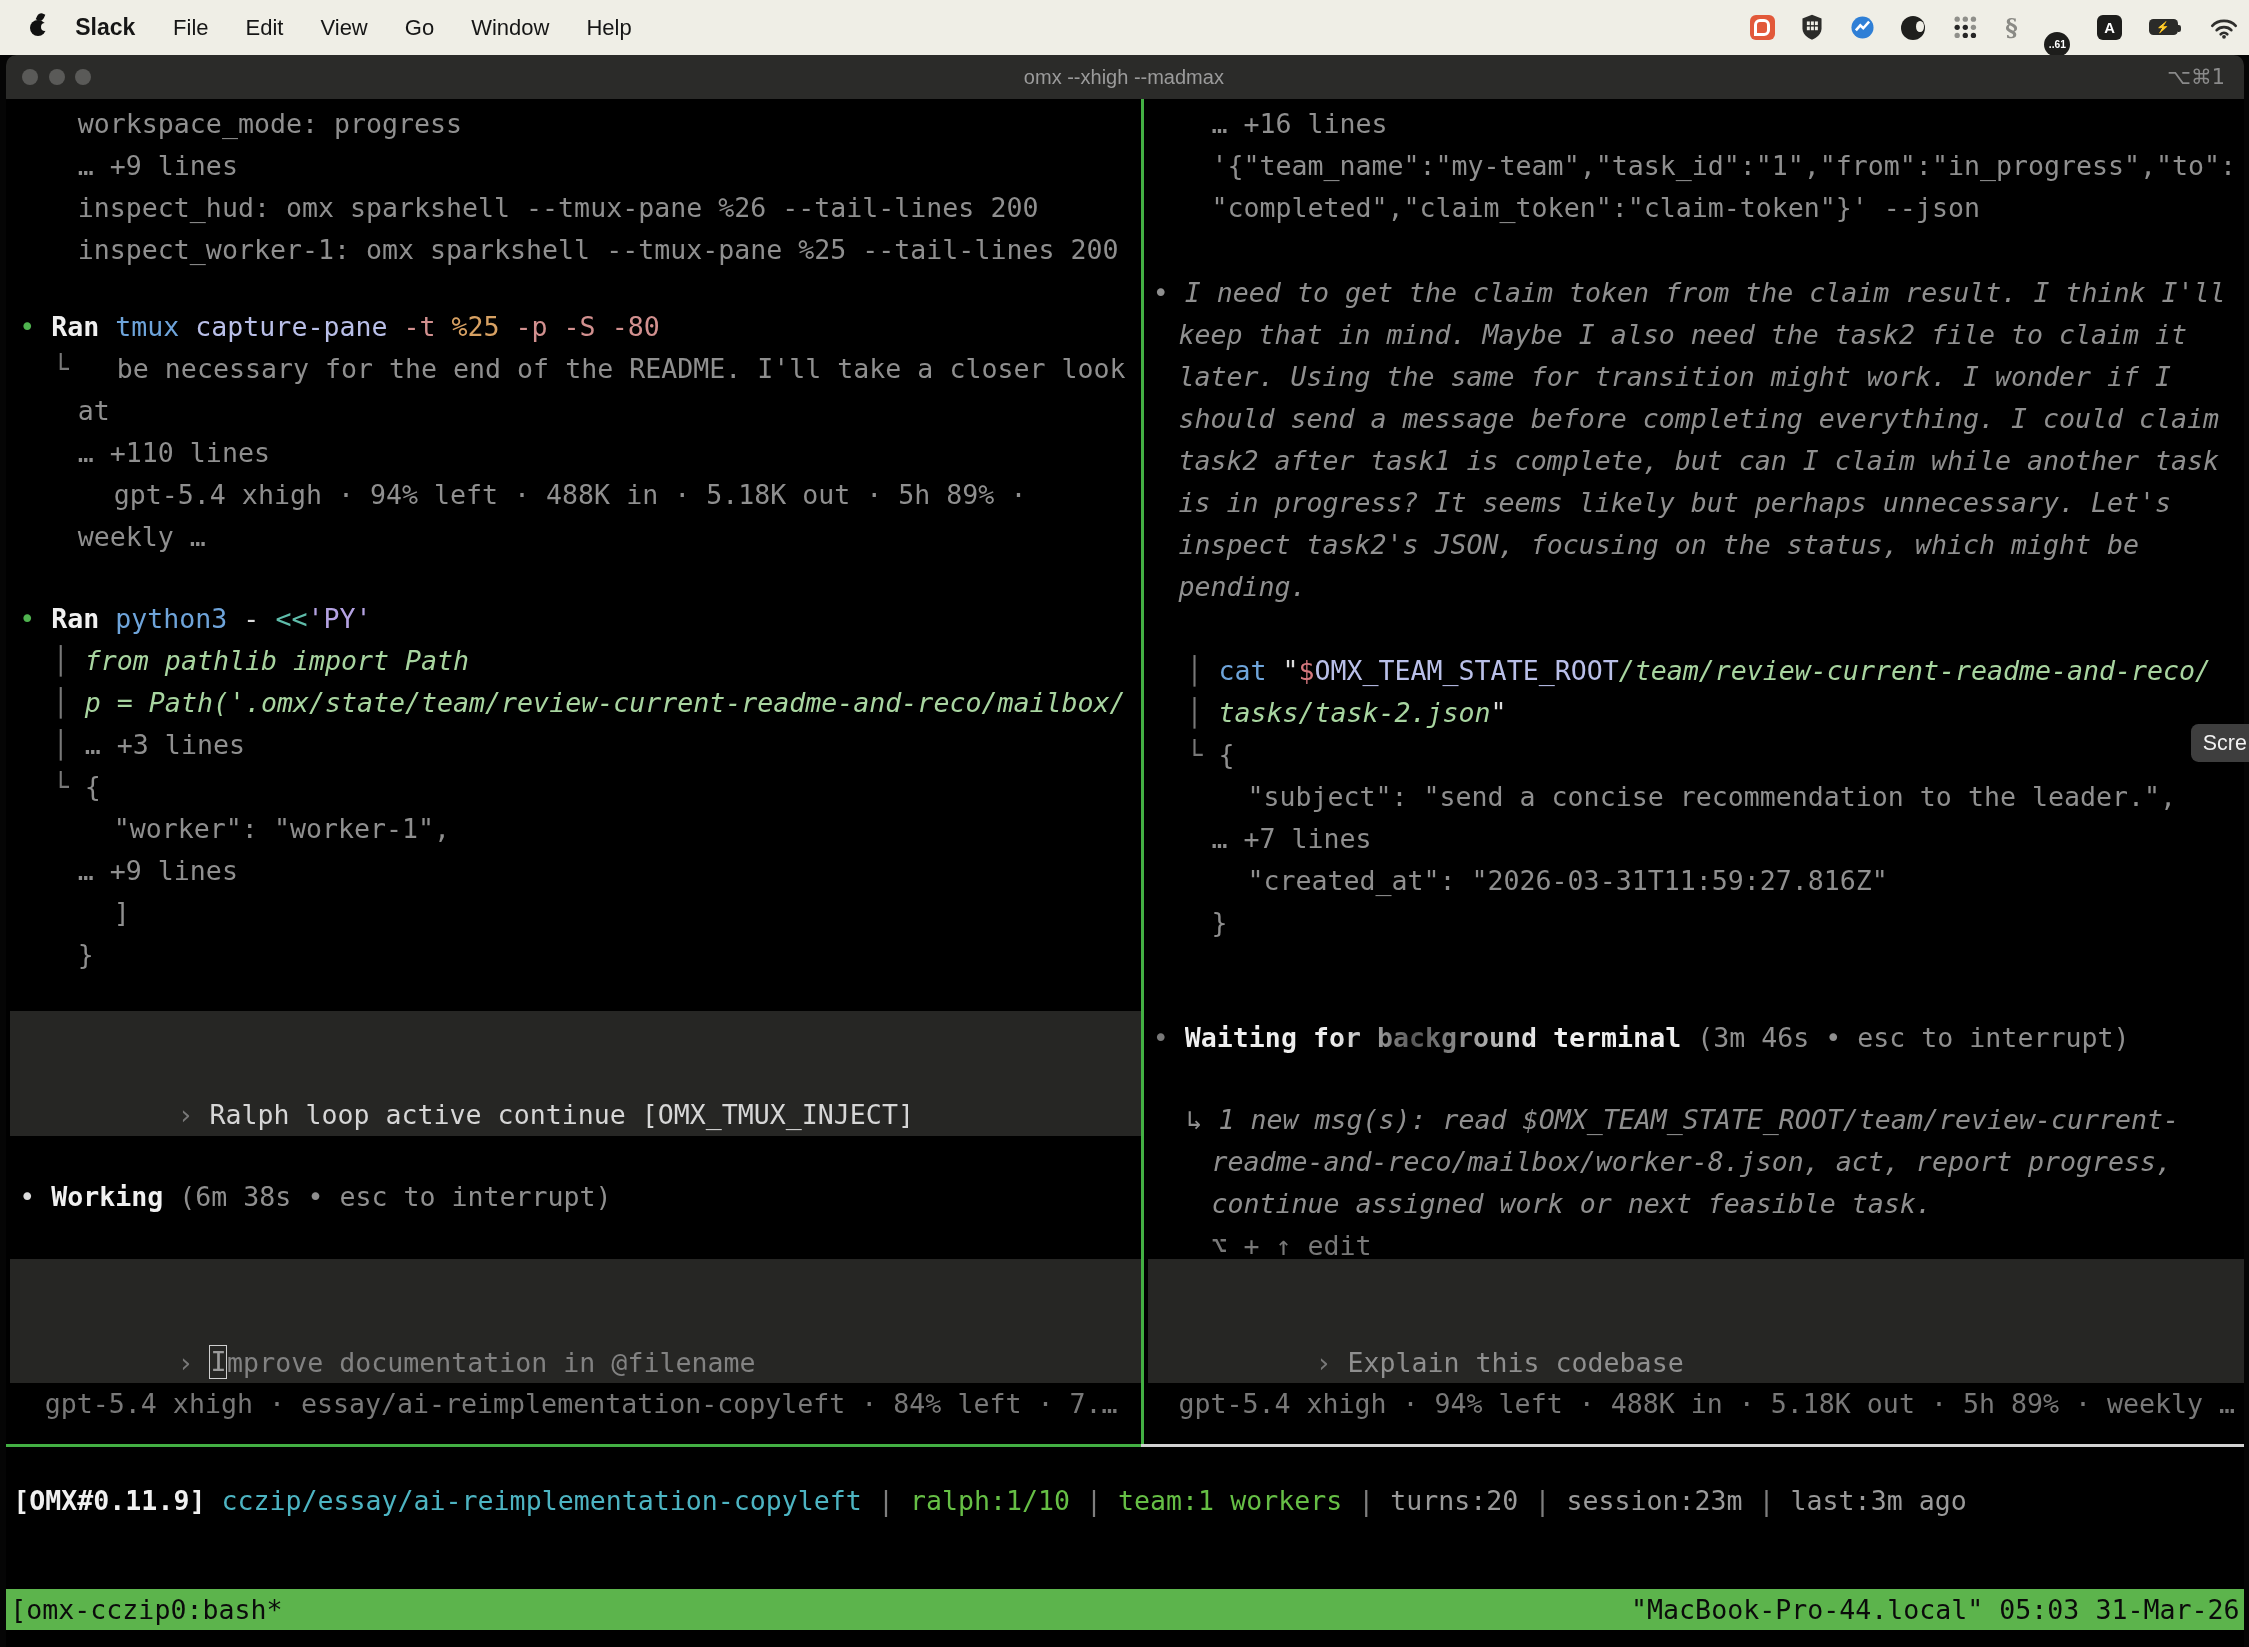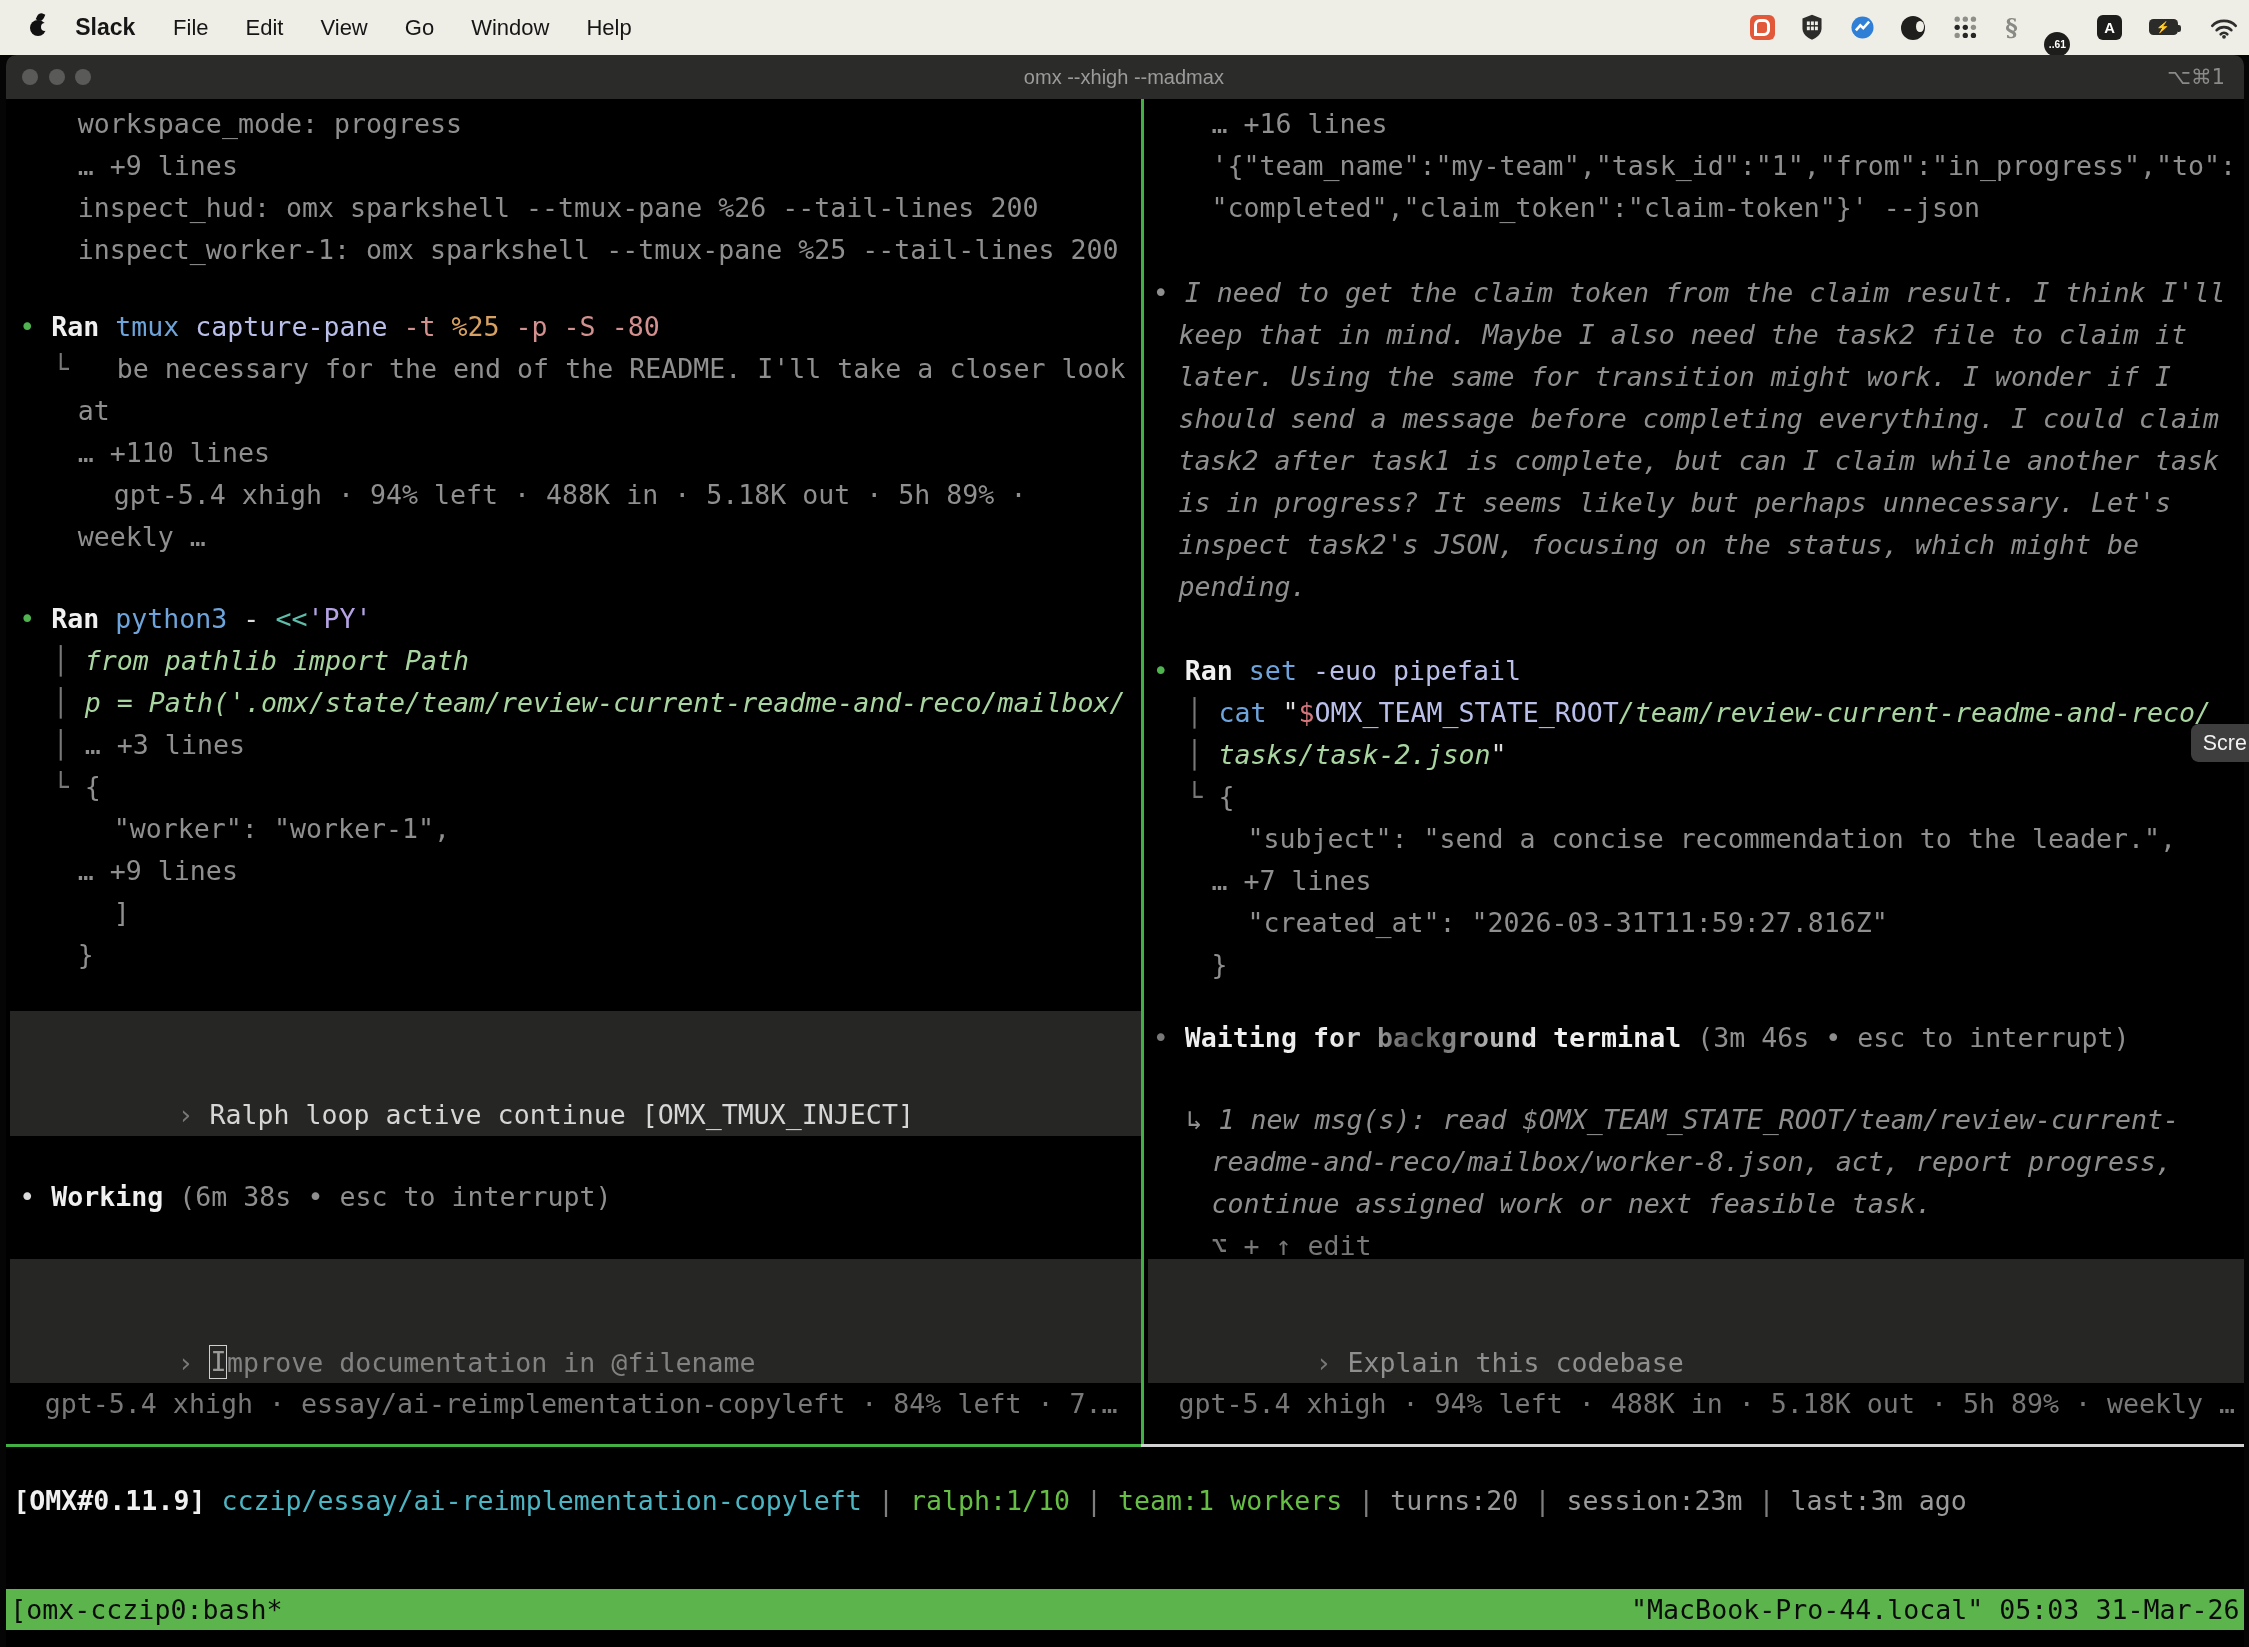--- a/index.html
+++ b/index.html
@@ -226,21 +226,20 @@
           <div class="tl ind0"><span class="c-gray">• </span><span class="c-it">I need to get the claim token from the claim result. I think I'll</span></div>
           <div class="tl ind4"><span class="c-it">keep that in mind. Maybe I also need the task2 file to claim it</span></div>
           <div class="tl ind4"><span class="c-it">later. Using the same for transition might work. I wonder if I</span></div>
           <div class="tl ind4"><span class="c-it">should send a message before completing everything. I could claim</span></div>
           <div class="tl ind4"><span class="c-it">task2 after task1 is complete, but can I claim while another task</span></div>
           <div class="tl ind4"><span class="c-it">is in progress? It seems likely but perhaps unnecessary. Let's</span></div>
           <div class="tl ind4"><span class="c-it">inspect task2's JSON, focusing on the status, which might be</span></div>
           <div class="tl ind4"><span class="c-it">pending.</span></div>
         </div>
       <div class="tblock" style="top:551px">
-          <div class="tl ind0"><span class="c-green">• </span><span class="c-whiteb">Ran </span><span class="c-blue">set </span><span class="c-peri">-euo pipefail</span></div>
           <div class="tl ind1"><span class="c-dim">│ </span><span class="c-blue">cat </span><span class="c-white">"</span><span class="c-pinkred">$</span><span class="c-peri">OMX_TEAM_STATE_ROOT</span><span class="c-code">/team/review-current-readme-and-reco/</span></div>
           <div class="tl ind1"><span class="c-dim">│ </span><span class="c-code">tasks/task-2.json</span><span class="c-white">"</span></div>
           <div class="tl ind1"><span class="c-dim">└ </span><span class="c-gray">{</span></div>
           <div class="tl ind3"><span class="c-gray">"subject": "send a concise recommendation to the leader.",</span></div>
           <div class="tl ind2"><span class="c-gray">… +7 lines</span></div>
           <div class="tl ind3"><span class="c-gray">"created_at": "2026-03-31T11:59:27.816Z"</span></div>
           <div class="tl ind2"><span class="c-gray">}</span></div>
         </div>
       <div class="tblock" style="top:918px">
           <div class="tl ind0"><span class="c-dim">• </span><span class="c-shimmer">Waiting for background terminal</span><span class="c-gray"> (3m 46s • esc to interrupt)</span></div>

